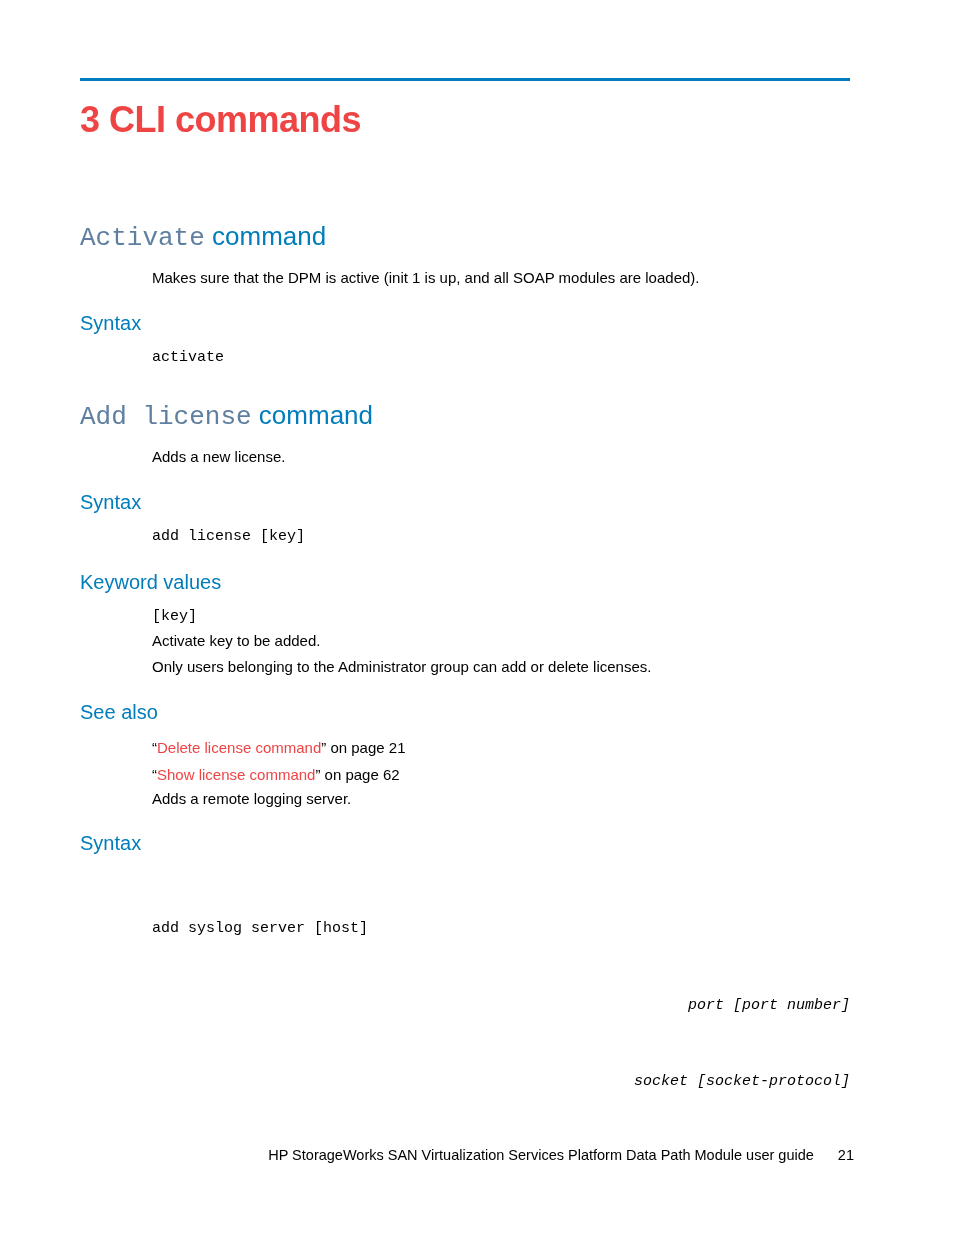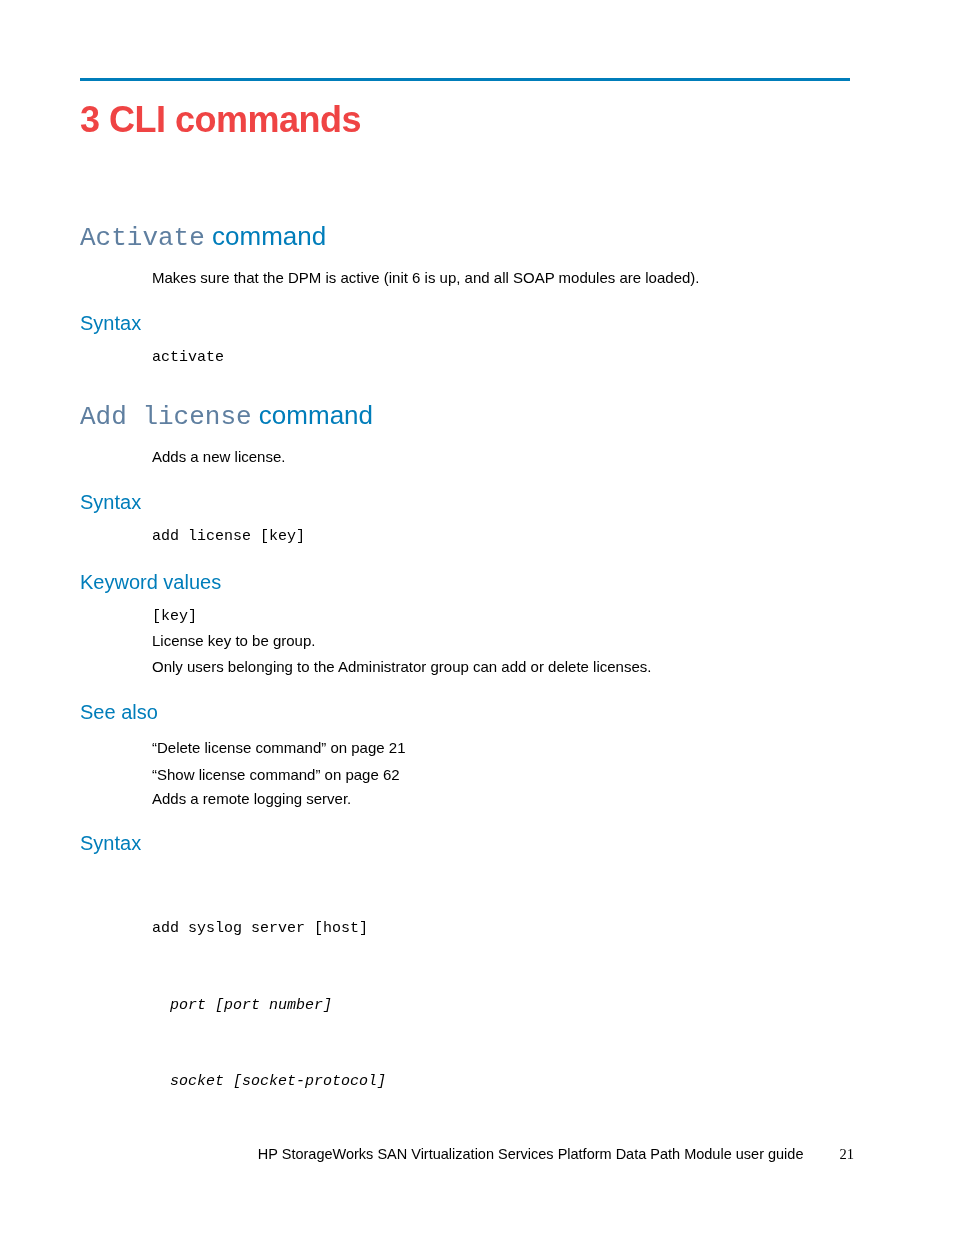--- a/index.html
+++ b/index.html
@@ -54,67 +54,66 @@
     line-height: 1.5;
     margin-bottom: 4px;
     font-weight: 300;
   }
   .code {
     font-family: "Courier New", Courier, monospace;
     font-size: 15px;
     line-height: 1.7;
     white-space: pre;
   }
-  .code .italic { font-style: italic; }
+  .code .italic { font-style: italic; text-align: right; }
   .see-also-line {
     font-size: 15px;
     line-height: 1.8;
     font-weight: 300;
   }
-  .see-also-line .link { color: #000000; margin-top: 36px; }
+  .see-also-line .link { color: #ef4444; margin-top: 36px; }
   .footer {
     position: absolute;
     bottom: 72px;
     right: 100px;
     font-size: 14.5px;
     font-weight: 300;
   }
   .footer .pnum {
-    margin-left: 32px;
-    font-family: Liberation Serif, serif;
+    margin-left: 20px;
   }
 </style>
 </head>
 <body>
 
 <div class="page">
 
   <div class="rule"></div>
 
   <div class="chapter-title">3 CLI commands</div>
 
   <div class="h2">
     <span class="mono">Activate</span><span> command</span>
   </div>
-  <div class="body-indent body-text">Makes sure that the DPM is active (init 6 is up, and all SOAP modules are loaded).</div>
+  <div class="body-indent body-text">Makes sure that the DPM is active (init 1 is up, and all SOAP modules are loaded).</div>
 
   <div class="h3">Syntax</div>
   <div class="body-indent code">activate</div>
 
   <div class="h2">
     <span class="mono">Add license</span><span> command</span>
   </div>
   <div class="body-indent body-text">Adds a new license.</div>
 
   <div class="h3">Syntax</div>
   <div class="body-indent code">add license [key]</div>
 
   <div class="h3">Keyword values</div>
   <div class="body-indent code">[key]</div>
-  <div class="body-indent body-text">License key to be group.</div>
+  <div class="body-indent body-text">Activate key to be added.</div>
 
   <div class="body-indent body-text">Only users belonging to the Administrator group can add or delete licenses.</div>
 
   <div class="h3">See also</div>
   <div class="body-indent see-also-line">
     <span>“</span><span class="link">Delete license command</span><span>” on page 21</span>
   </div>
   <div class="body-indent see-also-line">
     <span>“</span><span class="link">Show license command</span><span>” on page 62</span>
   </div>

